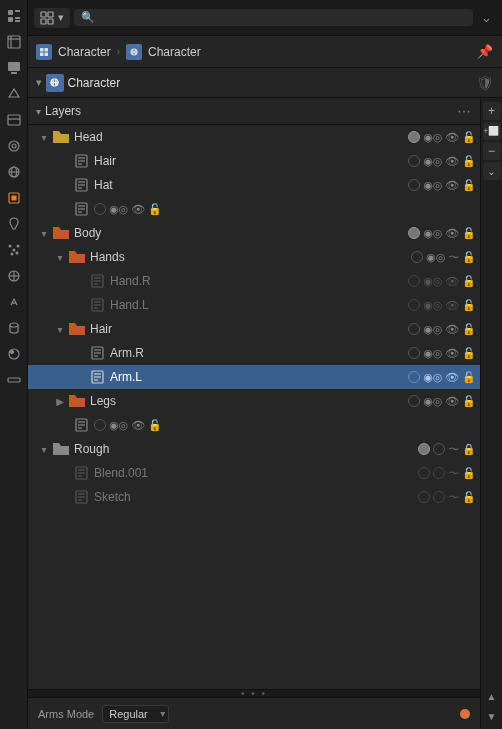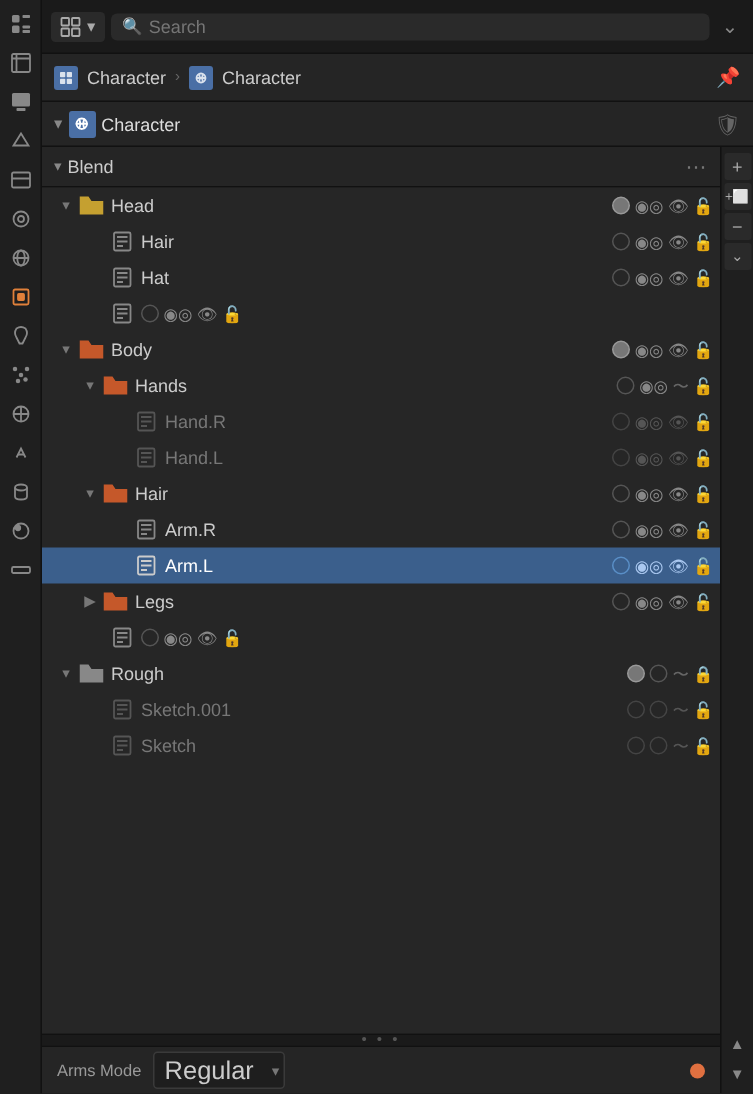--- a/index.html
+++ b/index.html
@@ -302,28 +302,27 @@
       border-top: 1px solid #111;
     }
     .blend-label {
       font-size: 11px;
       color: #999;
     }
     .blend-select {
       background: #1e1e1e;
       border: 1px solid #3a3a3a;
       color: #ccc;
-      font-size: 17px;
+      font-size: 11px;
       padding: 2px 20px 2px 6px;
       border-radius: 3px;
       cursor: pointer;
       appearance: none;
       -webkit-appearance: none;
       position: relative;
-      text-align: right;
     }
     .blend-select-wrap {
       position: relative;
       display: flex;
       align-items: center;
     }
     .blend-select-wrap::after {
       content: '▾';
       position: absolute;
       right: 4px;
@@ -462,21 +461,20 @@
       <svg width="14" height="14" viewBox="0 0 14 14" fill="none" stroke="#aaa" stroke-width="1.2">
         <rect x="1" y="1" width="5" height="5" rx="0.5"></rect>
         <rect x="8" y="1" width="5" height="5" rx="0.5"></rect>
         <rect x="1" y="8" width="5" height="5" rx="0.5"></rect>
         <rect x="8" y="8" width="5" height="5" rx="0.5"></rect>
       </svg>
       <span>▾</span>
     </button>
     <div class="search-bar">
       <span class="search-icon">🔍</span>
-      <input type="text" placeholder="Search" style="">
     </div>
     <span class="top-bar-right">⌄</span>
   </div>
 
   <div class="breadcrumb">
     <div class="breadcrumb-icon">
       <svg width="10" height="10" viewBox="0 0 10 10" fill="white" opacity="0.8">
         <rect x="1" y="1" width="3.5" height="3.5" rx="0.5"></rect>
         <rect x="5.5" y="1" width="3.5" height="3.5" rx="0.5"></rect>
         <rect x="1" y="5.5" width="3.5" height="3.5" rx="0.5"></rect>
@@ -511,21 +509,21 @@
       <span class="collection-name">Character</span>
     </div>
     <span style="color:#666;font-size:14px;">🛡</span>
   </div>
 
   <div style="display:flex;flex:1;overflow:hidden;">
     <div style="flex:1;display:flex;flex-direction:column;overflow:hidden;">
       <div class="layers-section">
         <div class="layers-header">
           <span style="color:#888;font-size:10px;">▾</span>
-          <span class="layers-label">Blend</span>
+          <span class="layers-label">Layers</span>
           <span class="layers-dots">⋯</span>
         </div>
       </div>
 
       <div class="layers-list">
 
         <div class="layer-row">
           <div class="layer-indent" style="width:8px"></div>
           <div class="layer-toggle">▾</div>
           <div class="layer-icon">
@@ -789,21 +787,21 @@
           <div class="layer-indent" style="width:28px"></div>
           <div class="layer-toggle" style="visibility:hidden"></div>
           <div class="layer-icon">
             <svg width="13" height="14" viewBox="0 0 13 14" fill="none" stroke="#555" stroke-width="1.2">
               <rect x="1" y="1" width="11" height="12" rx="1"></rect>
               <line x1="3" y1="4" x2="10" y2="4"></line>
               <line x1="3" y1="7" x2="10" y2="7"></line>
               <line x1="3" y1="10" x2="7" y2="10"></line>
             </svg>
           </div>
-          <span class="layer-name" style="color:#777;">Sketch.001</span>
+          <span class="layer-name" style="color:#777;">Blend.001</span>
           <div class="layer-controls">
             <div class="ctrl-dot" style="border-color:#444;"></div>
             <div class="ctrl-dot" style="border-color:#444;"></div>
             <span style="font-size:11px;color:#555;">〜</span>
             <span style="font-size:11px;color:#555;">🔓</span>
           </div>
         </div>
 
         <div class="layer-row">
           <div class="layer-indent" style="width:28px"></div>

